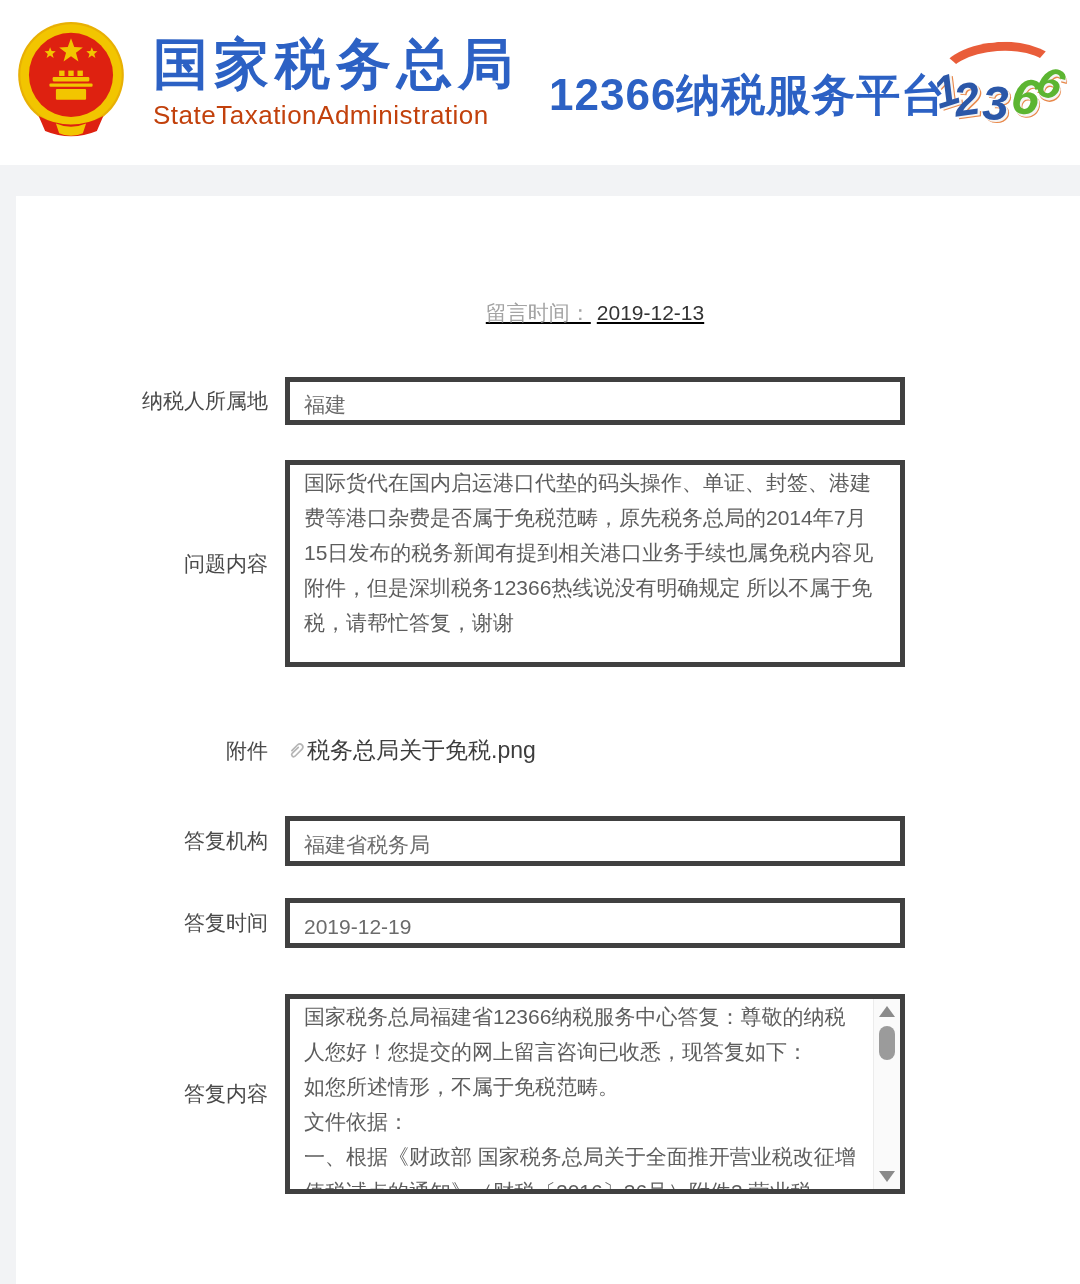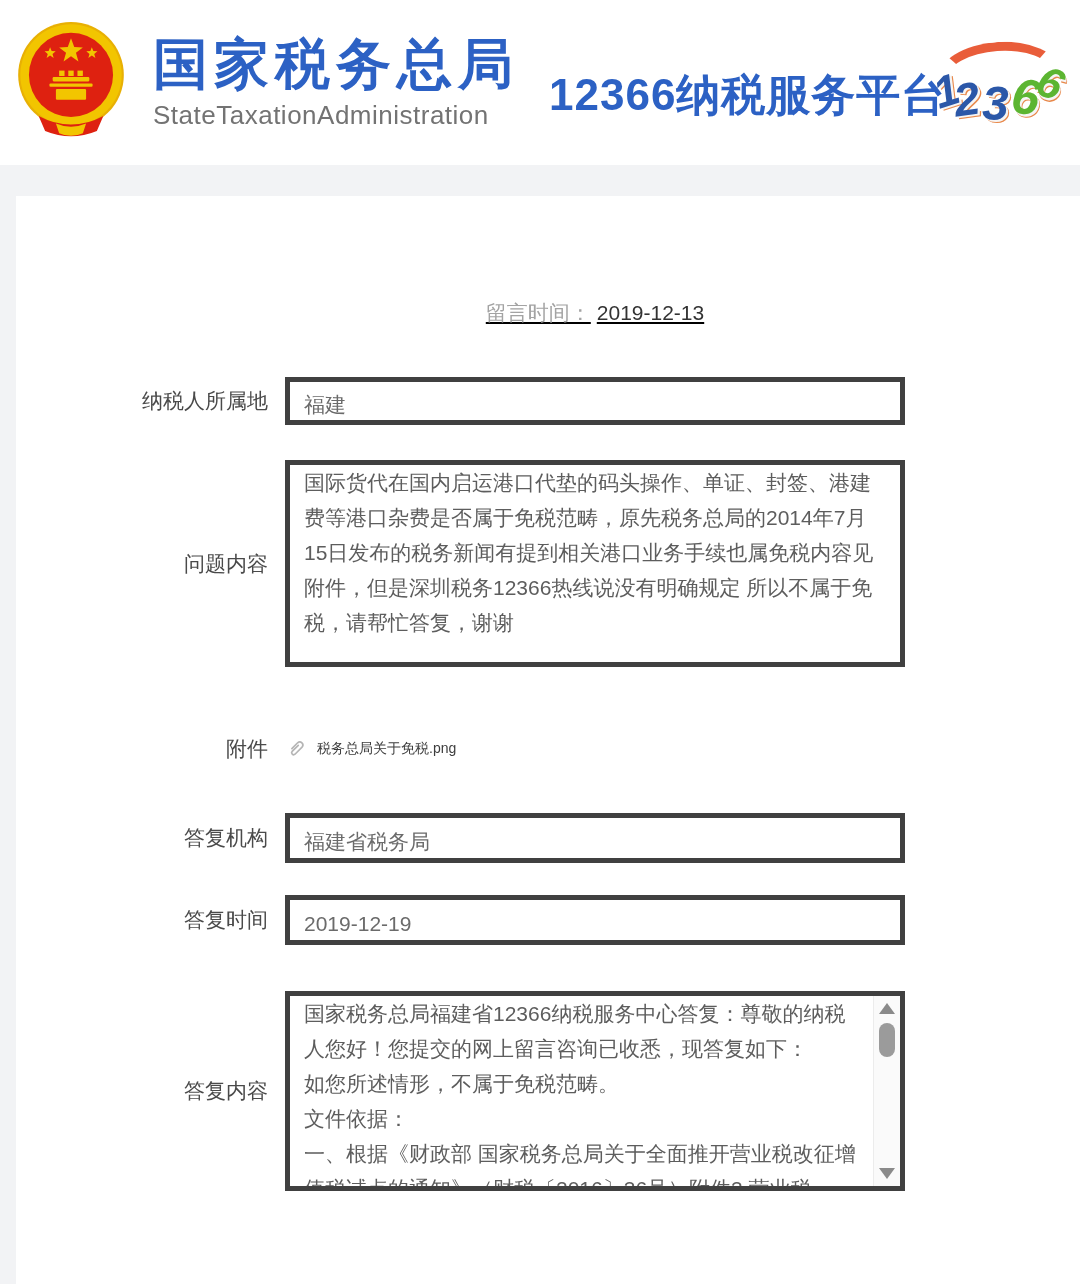--- a/index.html
+++ b/index.html
@@ -5,21 +5,21 @@
   * { margin:0; padding:0; box-sizing:border-box; }
   html,body { background:#fff; }
   body { font-family:"Liberation Sans","DejaVu Sans",sans-serif; }
   .viewport { position:relative; width:1080px; height:1284px; overflow:hidden; background:#fff; }
 
   
   .site-header { position:relative; height:165px; background:#fff; display:flex; align-items:center; padding-left:17px; }
   .emblem { width:108px; height:124px; flex:0 0 auto; }
   .org-block { margin-left:28px; flex:0 0 auto; }
   .org-cn { font-size:55px; font-weight:bold; color:#2c61c4; letter-spacing:6px; line-height:1.1; }
-  .org-en { font-size:26px; color:#737373; letter-spacing:0.5px; margin-top:6px; }
+  .org-en { font-size:26px; color:#c2410c; letter-spacing:0.5px; margin-top:6px; }
   .platform-name { margin-left:30px; margin-top:26px; font-size:44px; font-weight:bold; color:#2c61c4; letter-spacing:1px; flex:0 0 auto; }
   .logo-12366 { position:absolute; right:10px; top:28px; width:138px; height:112px; }
   .logo-12366 .arc { position:absolute; left:6px; top:14px; width:122px; height:66px; border:9px solid #e8502a; border-bottom:none; border-left-color:transparent; border-right-color:transparent; border-radius:50% 50% 0 0; transform:rotate(-4deg); opacity:.92; }
   .logo-12366 .digit { position:absolute; font-weight:bold; font-style:italic; color:#2b57a8; text-shadow:2px 2px 0 #f5f5f5, 3px 3px 0 #e8884a; }
   .logo-12366 .d1 { left:2px;  top:38px; font-size:44px; transform:rotate(-18deg); }
   .logo-12366 .d2 { left:22px; top:44px; font-size:46px; transform:rotate(-8deg); }
   .logo-12366 .d3 { left:50px; top:48px; font-size:48px; color:#2b57a8; }
   .logo-12366 .d4 { left:80px; top:40px; font-size:50px; color:#5cb531; transform:rotate(10deg); }
   .logo-12366 .d5 { left:106px; top:30px; font-size:44px; color:#5cb531; transform:rotate(24deg); }
 
@@ -42,21 +42,21 @@
   .frow.top-gap-46 { margin-top:46px; }
   .flabel { width:269px; text-align:right; padding-right:17px; font-size:21px; color:#4a4a4a; flex:0 0 auto; }
   .fbox { width:620px; border:5px solid #404040; background:#fff; font-size:21px; color:#6b6b6b; }
   .fbox.single { height:48px; line-height:46px; padding:0 14px; }
   .fbox.single.h50 { height:50px; line-height:48px; }
   .fbox.multi { padding:0 14px; line-height:35px; color:#5d5d5d; }
   .fbox.question { height:207px; }
   .fbox.reply { height:200px; position:relative; padding-right:42px; overflow:hidden; white-space:pre-wrap; }
 
   .attach-field { width:620px; display:flex; align-items:center; }
-  .attach-name { font-size:14px; color:#3d3d3d; margin-left:10px; }
+  .attach-name { font-size:23px; color:#3d3d3d; margin-left:0; }
 
   
   .sbar { position:absolute; top:0; right:0; bottom:0; width:27px; background:#fafafa; border-left:1px solid #ececec; }
   .sb-up, .sb-down { position:absolute; left:50%; transform:translateX(-50%); width:0; height:0; border-left:8px solid transparent; border-right:8px solid transparent; }
   .sb-up { top:7px; border-bottom:11px solid #8a8a8a; }
   .sb-down { bottom:7px; border-top:11px solid #8a8a8a; }
   .sb-thumb { position:absolute; top:27px; left:50%; transform:translateX(-50%); width:16px; height:34px; background:#9b9b9b; border-radius:8px; }
 </style>
 </head>
 <body>

